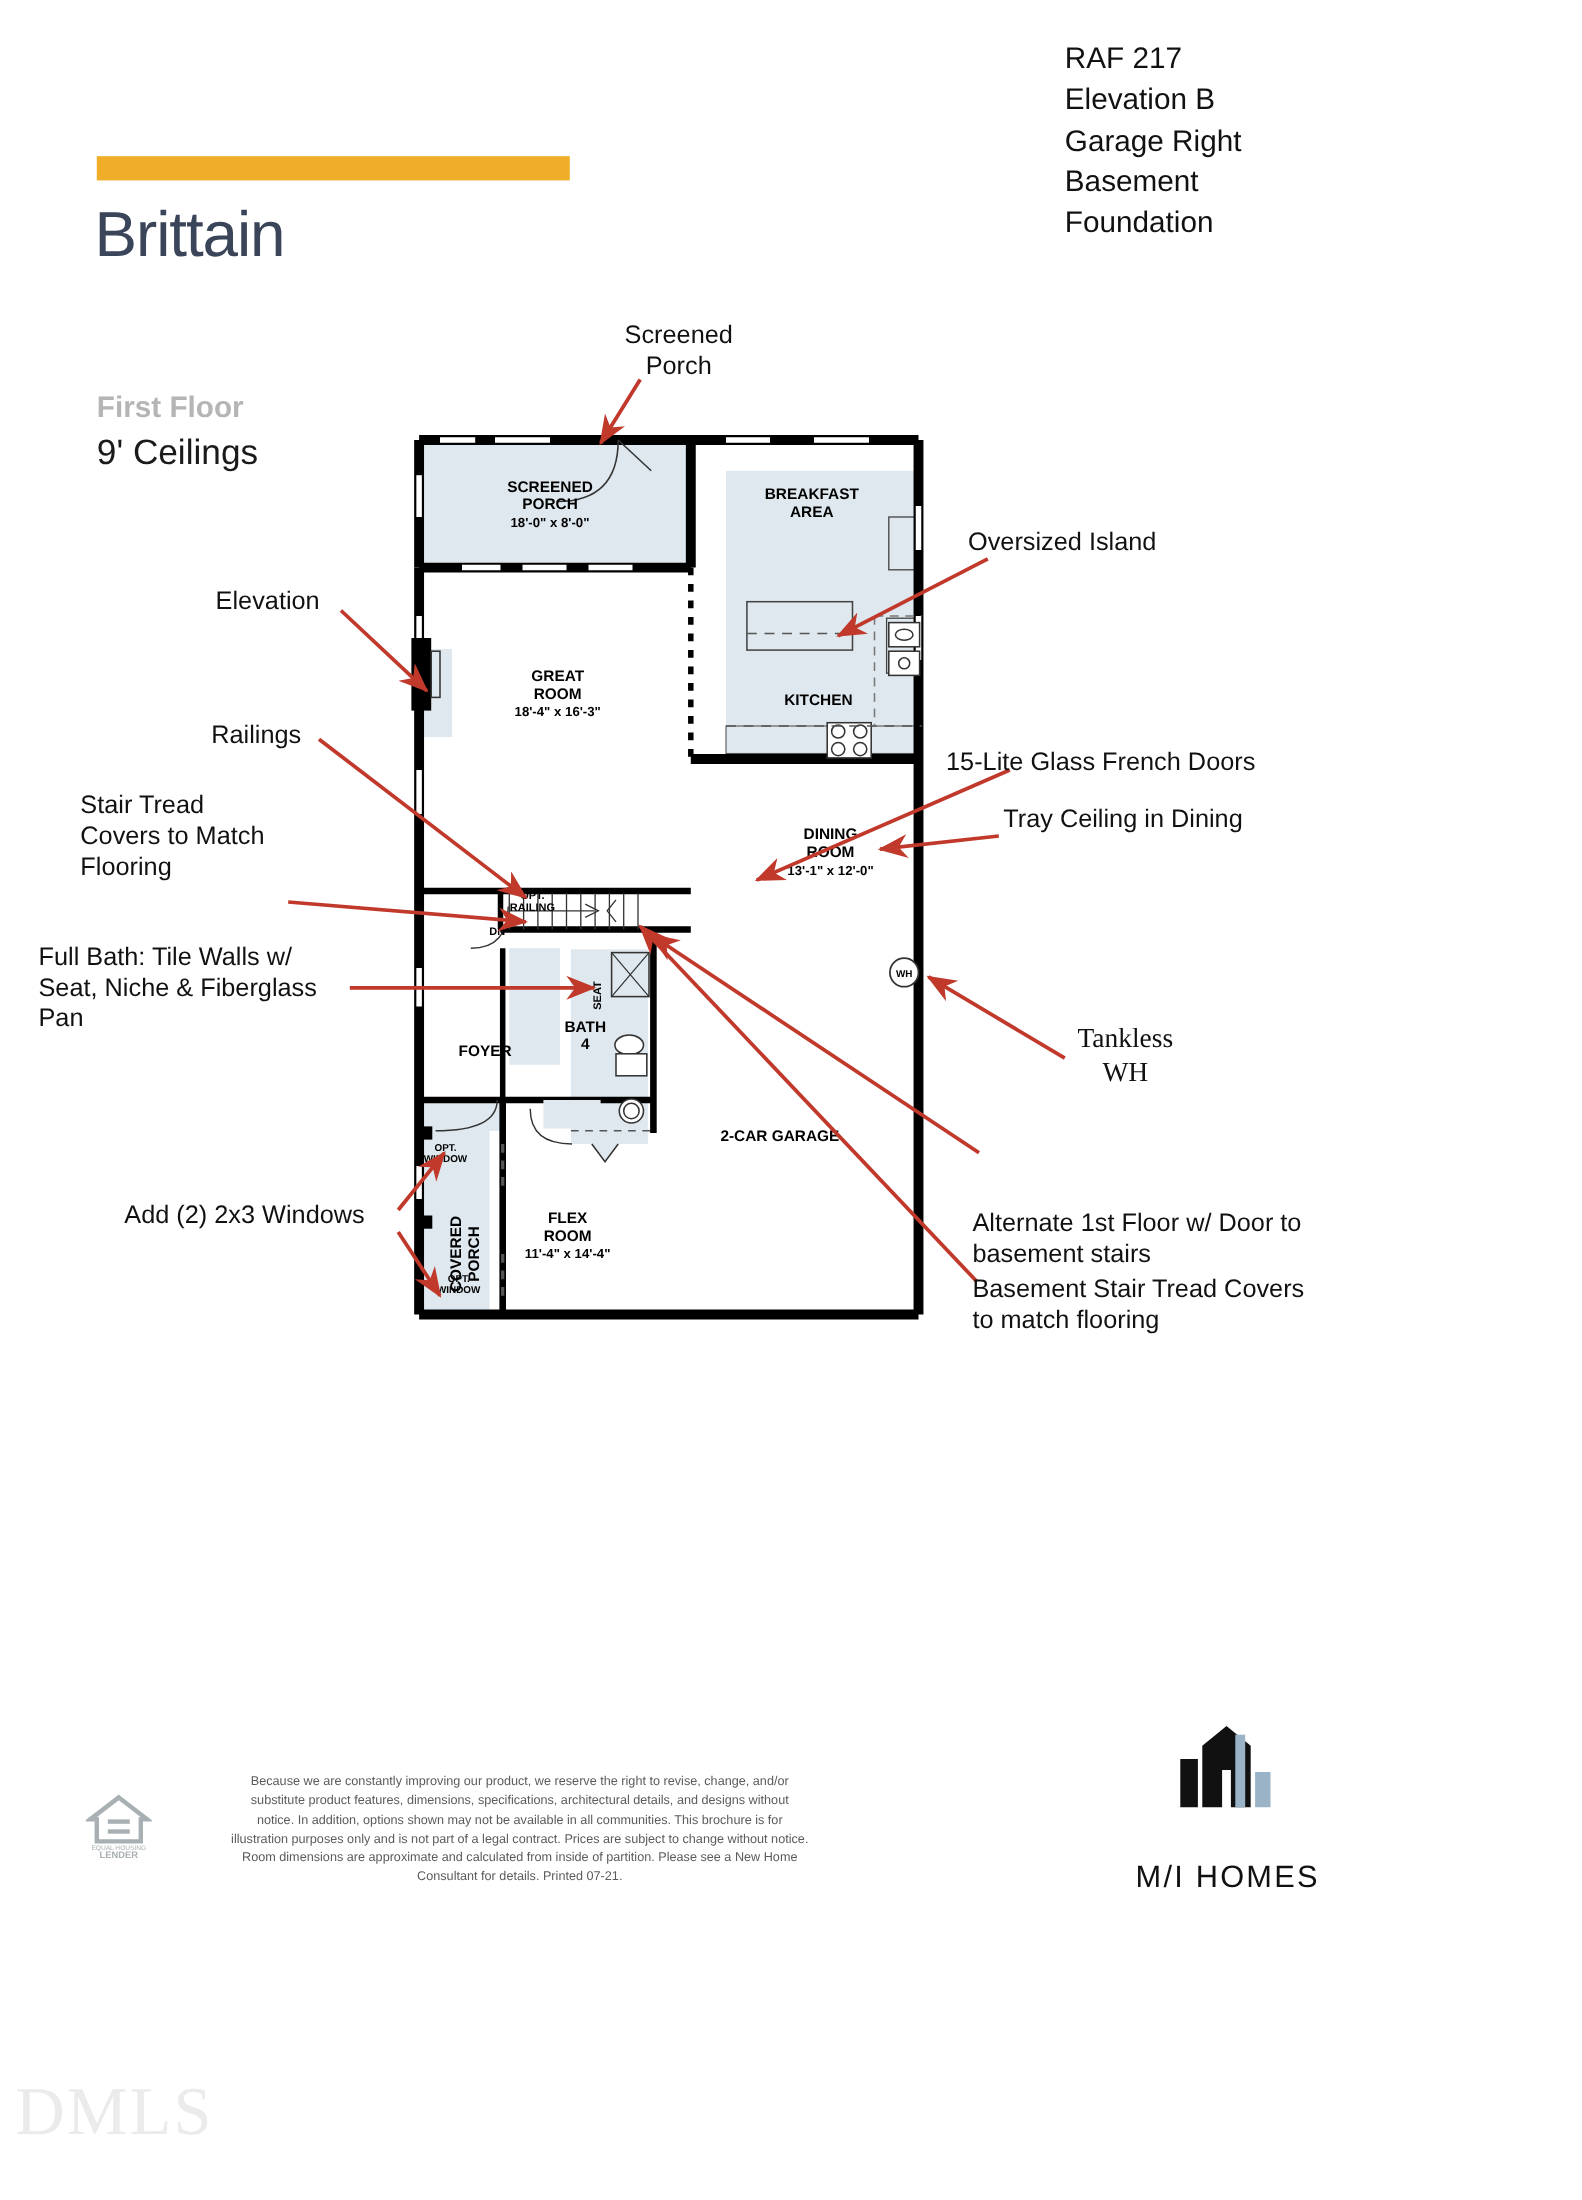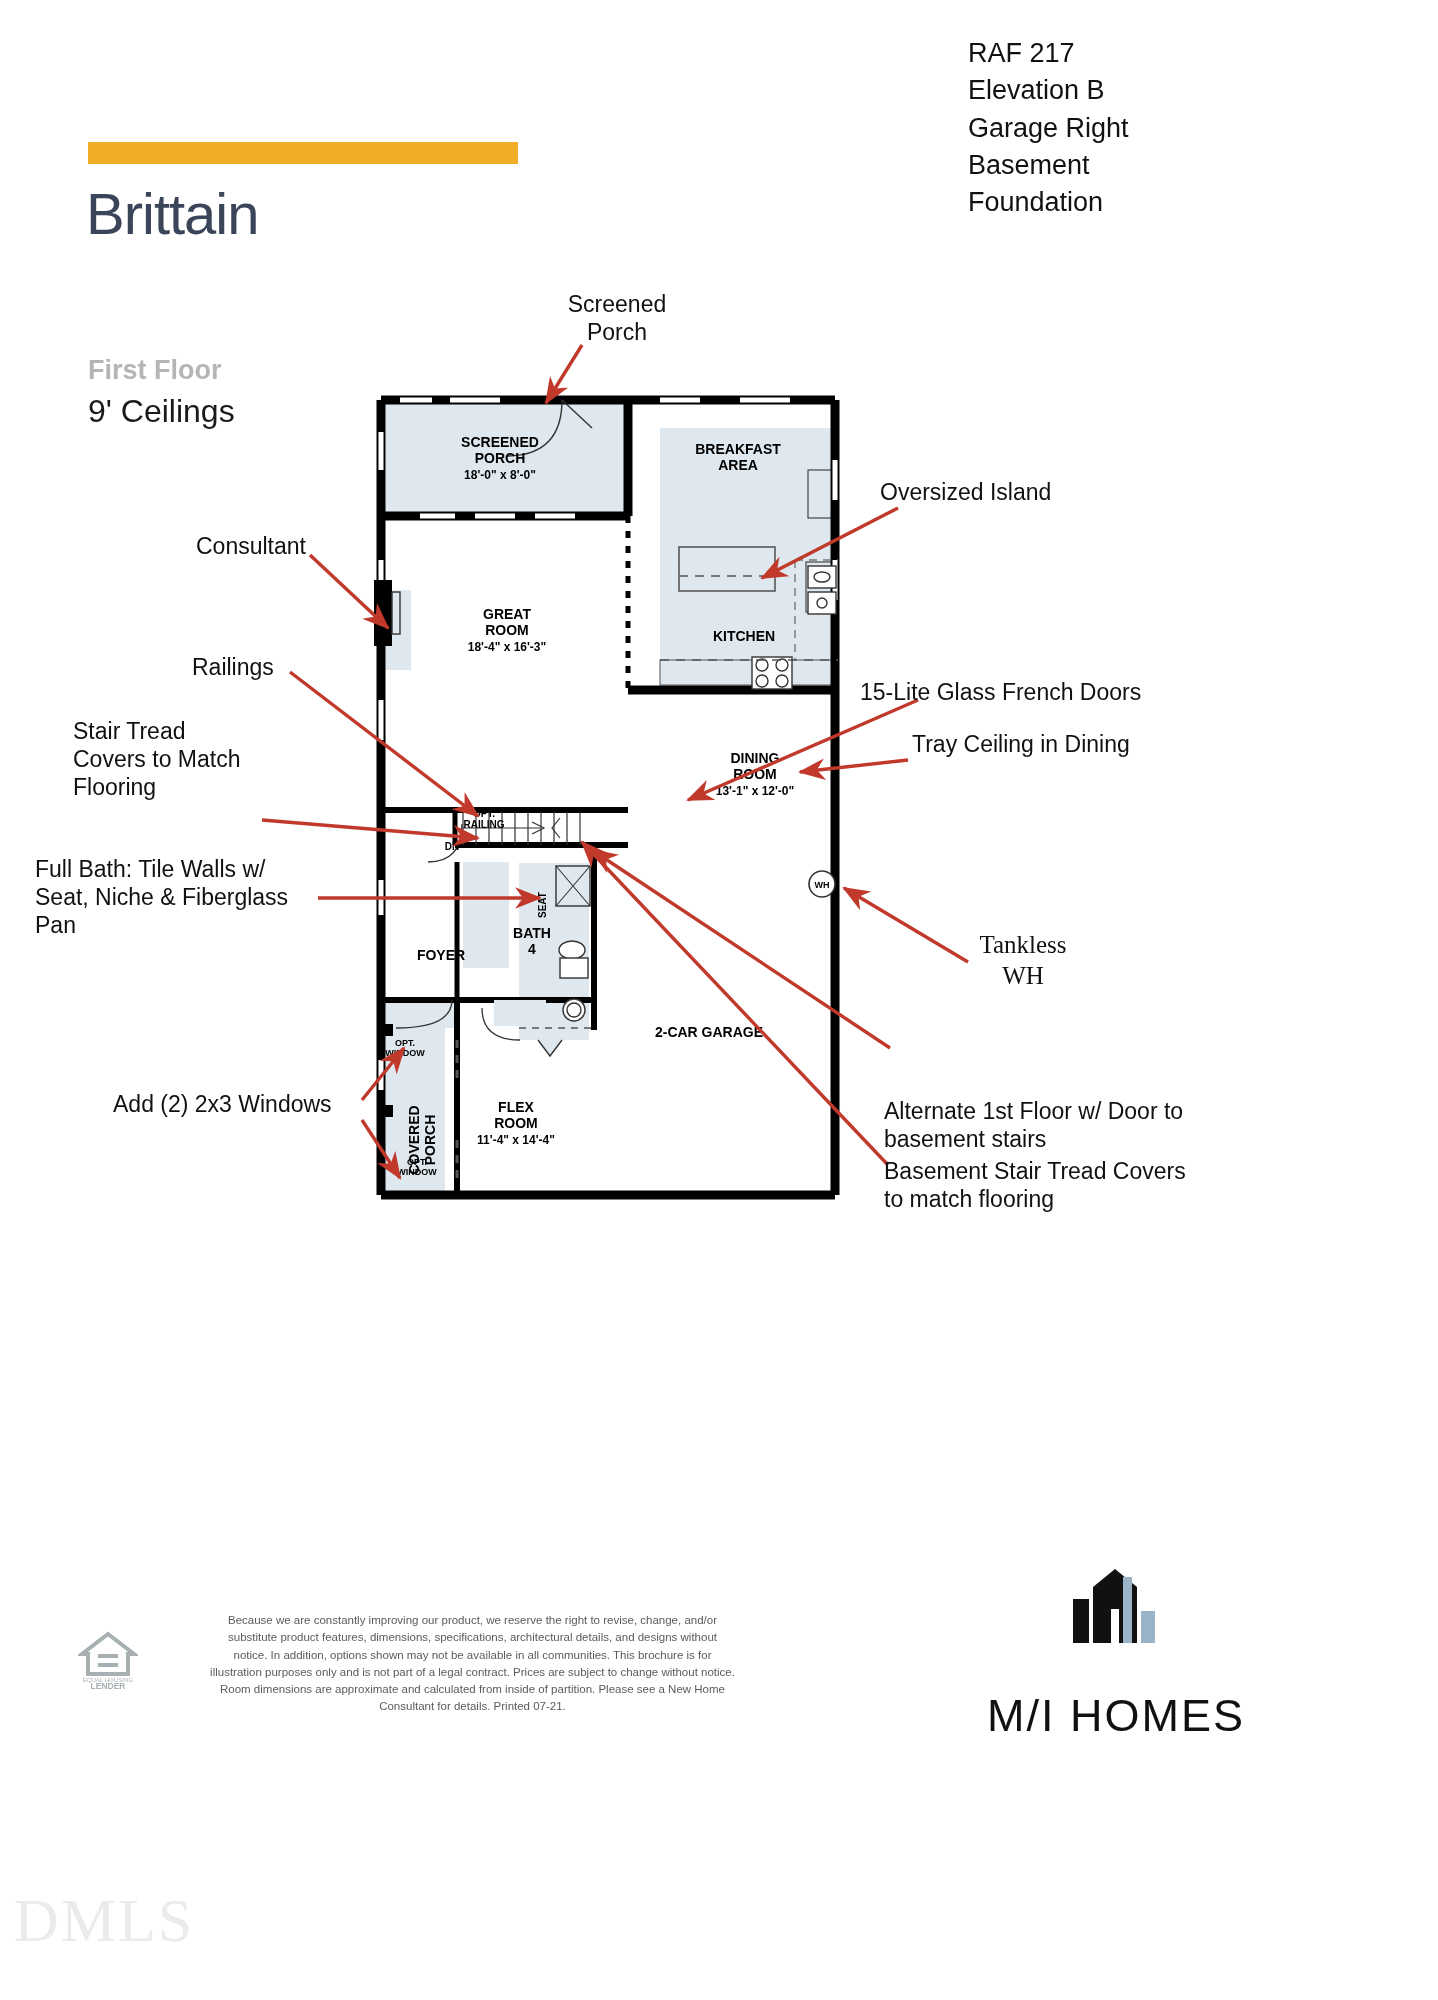--- a/index.html
+++ b/index.html
@@ -24,21 +24,21 @@
 
   
   #plan-canvas{left:0;top:0;width:1438px;height:1260px;}
   #plan-canvas svg{display:block;}
 
   
   #disclaimer{left:210px;top:1612px;width:525px;font-size:11.5px;line-height:1.5;
               color:#5b5b5b;text-align:center;}
   #lender-badge{left:78px;top:1628px;width:60px;height:62px;}
   #mi-logo{left:985px;top:1565px;width:260px;height:150px;}
-  #mi-wordmark{left:985px;top:1690px;width:262px;font-size:45px;letter-spacing:2px;
+  #mi-wordmark{left:985px;top:1690px;width:262px;font-size:28px;letter-spacing:2px;
                color:#111;text-align:center;font-weight:400;}
   #watermark{left:14px;top:1885px;font-size:62px;color:#ebebeb;letter-spacing:2px;
              font-family:"Liberation Serif",serif;}
 </style>
 </head>
 <body>
 
 <div class="abs" id="accent-bar"></div>
 <div class="abs" id="plan-title">Brittain</div>
 <div class="abs" id="floor-label">First Floor</div>
@@ -226,21 +226,21 @@
     <path d="M908 760 L800 772"></path>
     <path d="M968 962 L844 888"></path>
     <path d="M890 1048 L592 850"></path>
     <path d="M888 1165 L582 842"></path>
   </g>
 </svg>
 </div>
 
 <div class="abs anno" style="left:552px;top:290px;width:130px;text-align:center;">Screened<br>Porch</div>
 
-<div class="abs anno" style="left:196px;top:532px;">Consultant</div>
+<div class="abs anno" style="left:196px;top:532px;">Elevation</div>
 
 <div class="abs anno" style="left:192px;top:653px;">Railings</div>
 
 <div class="abs anno" style="left:73px;top:697px;width:215px;margin-top:20px;">Stair Tread<br>Covers to Match<br>Flooring</div>
 
 <div class="abs anno" style="left:35px;top:855px;width:290px;">Full Bath: Tile Walls w/<br>Seat, Niche &amp; Fiberglass<br>Pan</div>
 
 <div class="abs anno" style="left:113px;top:1090px;width:250px;">Add (2) 2x3 Windows</div>
 
 <div class="abs anno" style="left:880px;top:478px;">Oversized Island</div>

